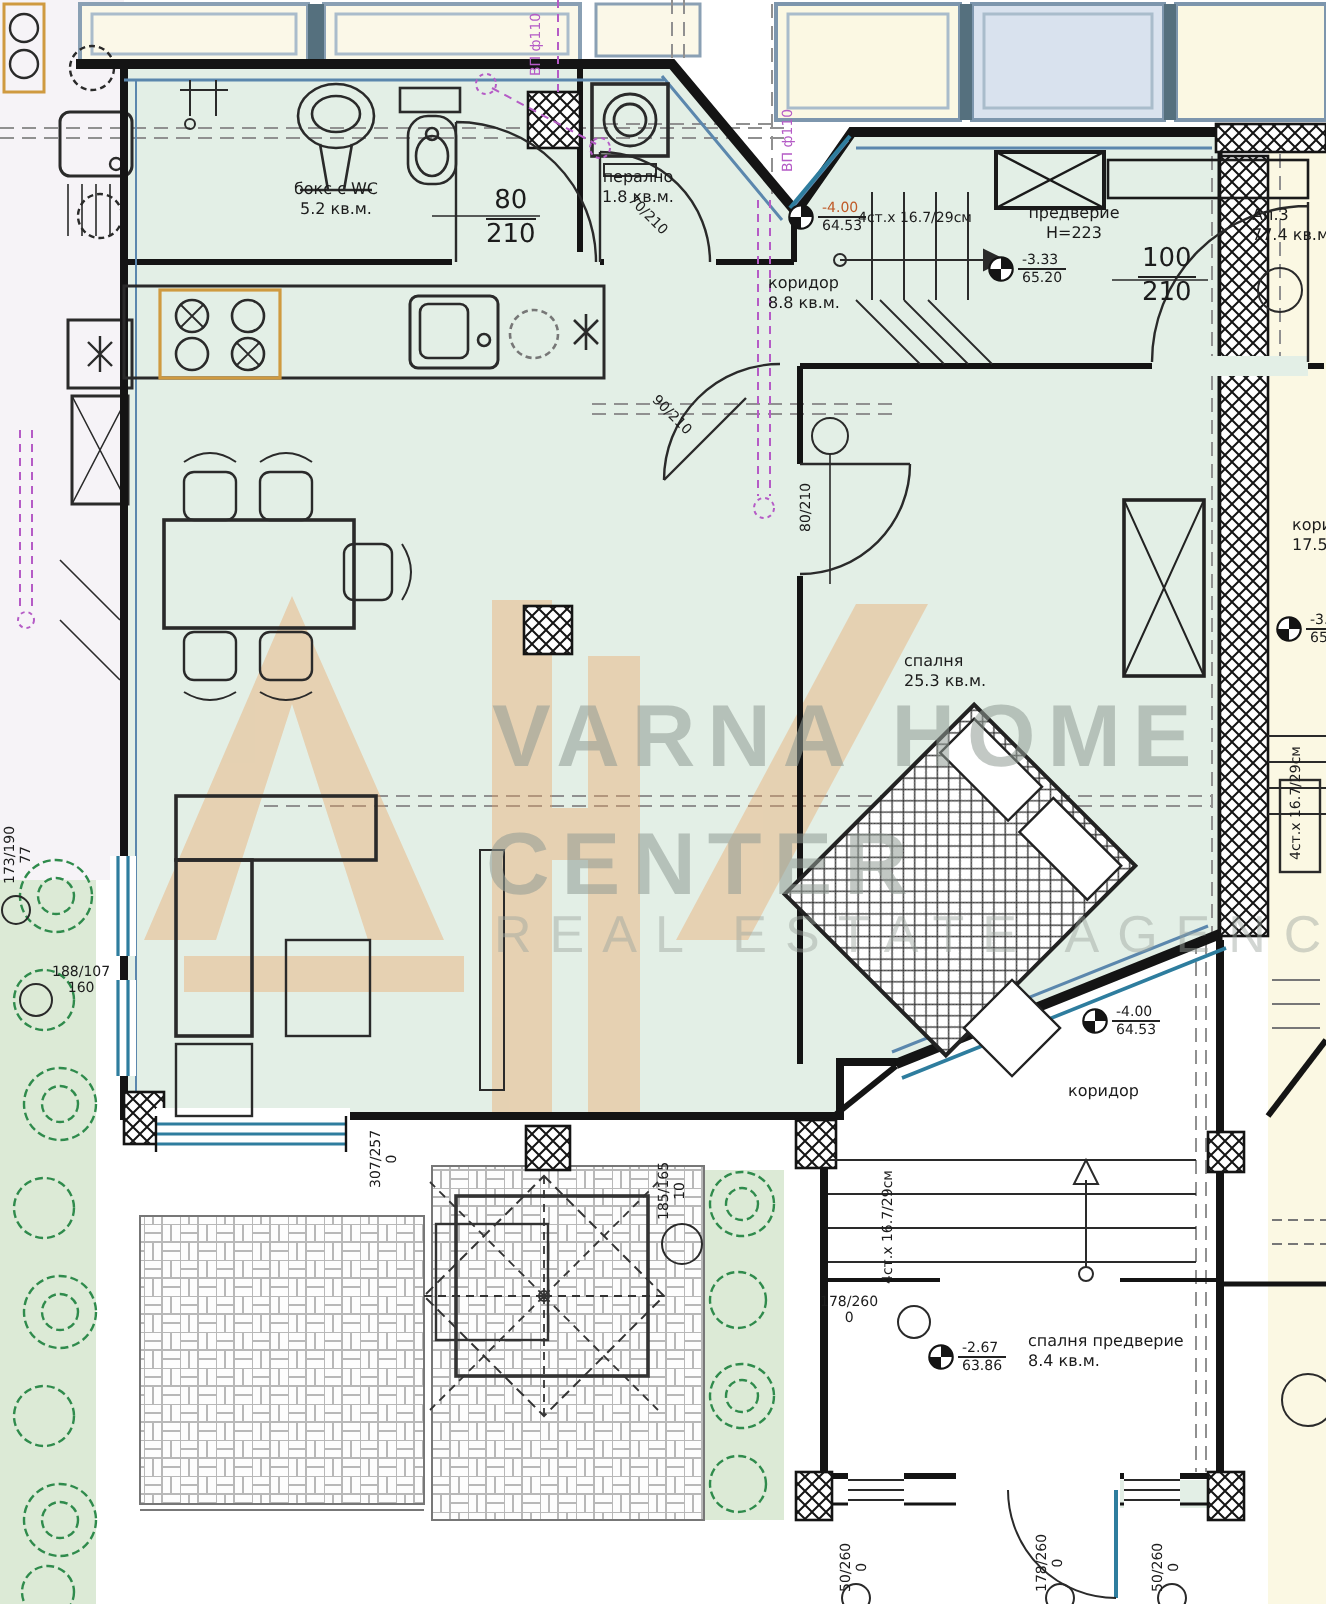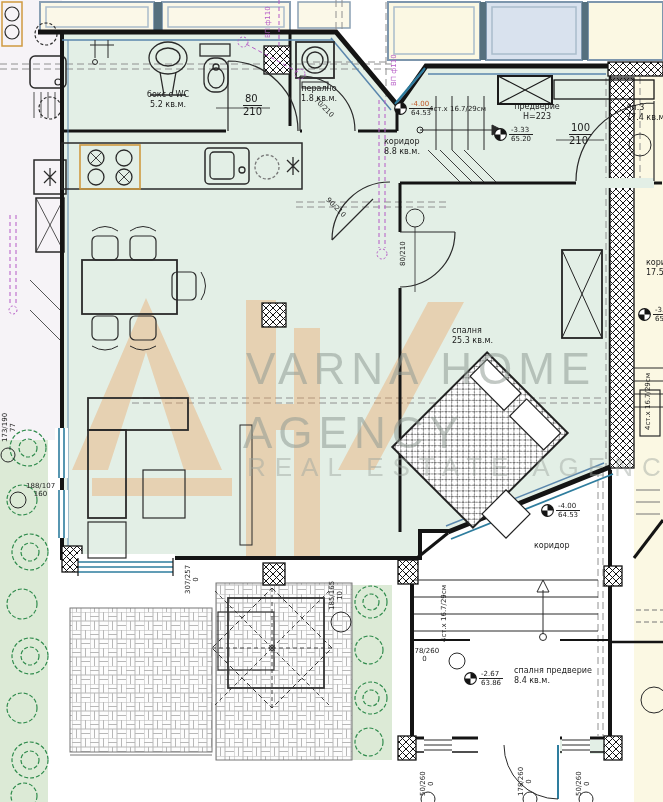--- a/index.html
+++ b/index.html
@@ -5,31 +5,31 @@
   html,body{margin:0;padding:0;background:#fff}
   #plan{position:relative;width:663px;height:802px;background:#fff;overflow:hidden;
         font-family:"DejaVu Sans",sans-serif}
   #plan svg.base{position:absolute;left:0;top:0}
   .lbl{position:absolute;color:#1c1c1c;font-size:8px;line-height:1.25;white-space:nowrap}
   .lbl.c{text-align:center}
   .dim{position:absolute;color:#1c1c1c;font-size:7px;line-height:1.15;white-space:nowrap}
   .dim span{display:block;text-align:center}
   .rot{transform:rotate(-90deg);transform-origin:0 0}
   .r45{transform:rotate(45deg);transform-origin:0 0}
-  .frac{position:absolute;font-size:10px;line-height:1.2;color:#1c1c1c}
+  .frac{position:absolute;font-size:13px;line-height:1.2;text-align:center;color:#1c1c1c}
   .frac .t{display:block;border-bottom:1px solid #222;padding:0 2px}
   .frac .b{display:block}
   .lvl{position:absolute;display:flex;gap:2px;font-size:7px;line-height:1.2;color:#1c1c1c;align-items:flex-start}
   .lvl svg{display:block;margin-top:2px}
   .lvl .t{display:block;border-bottom:1px solid #222;padding:0 2px}
   .lvl .b{display:block;padding:0 2px}
   .lvl.orange .t{color:#c05a28}
   .note{position:absolute;font-size:7px;color:#1c1c1c;white-space:nowrap}
   .pipe{position:absolute;color:#b55bc6;font-size:7px;white-space:nowrap}
-  .wm{position:absolute;color:rgba(143,155,148,.55);font-weight:normal;letter-spacing:6px;
+  .wm{position:absolute;color:rgba(143,155,148,.55);font-weight:bold;letter-spacing:6px;
       font-family:"Liberation Sans",sans-serif;white-space:nowrap;pointer-events:none}
 </style>
 </head>
 <body>
 
 <div id="plan">
 
 <svg class="base" width="663" height="802" viewBox="0 0 663 802">
 <defs>
   <pattern id="hx" width="7" height="7" patternUnits="userSpaceOnUse">
@@ -464,16 +464,16 @@
 <div class="dim rot" style="left:517px;top:796px">
   <span>178/260</span>
       <span>0</span>
 </div>
 <div class="dim rot" style="left:575px;top:796px">
   <span>50/260</span>
       <span>0</span>
 </div>
 
 <div class="wm" style="left:246px;top:344px;font-size:44px">VARNA HOME</div>
-<div class="wm" style="left:243px;top:408px;font-size:44px">AGENCY</div>
+<div class="wm" style="left:243px;top:408px;font-size:44px">CENTER</div>
 <div class="wm" style="left:247px;top:452px;font-size:26px;font-weight:normal;letter-spacing:9px;color:rgba(155,165,158,.45)">REAL ESTATE AGENCY</div>
 
 </div>
 
 </body></html>

